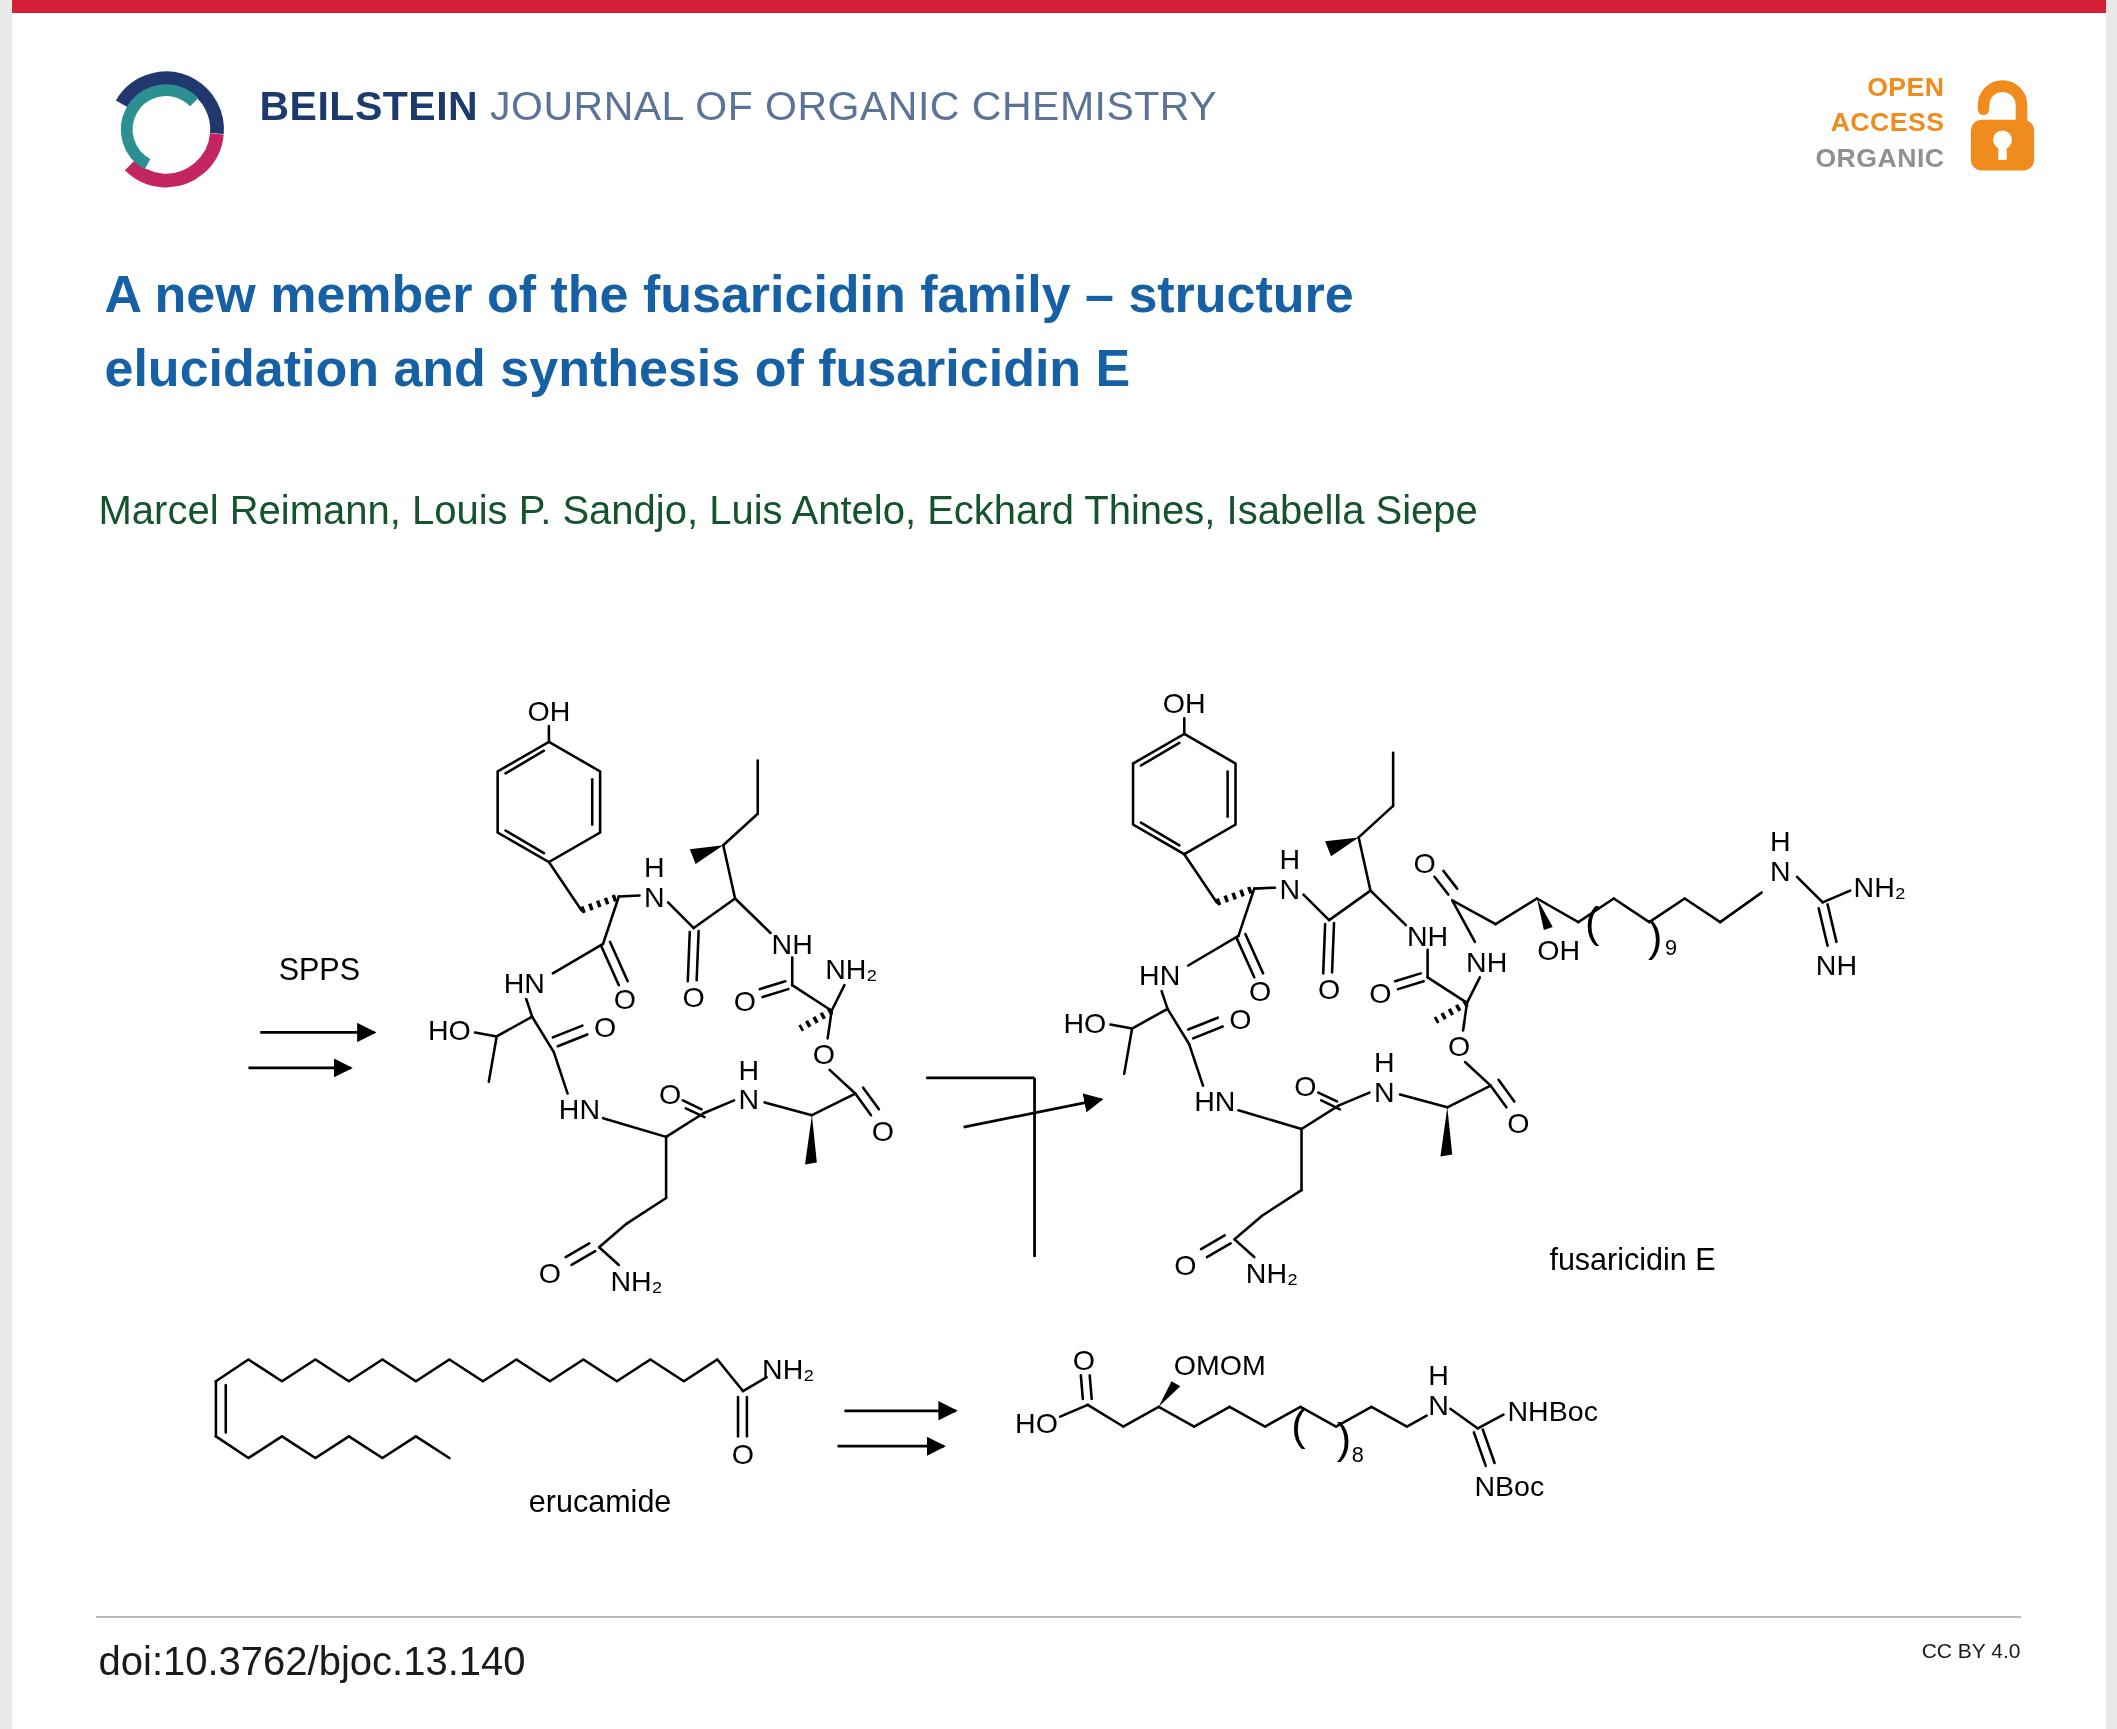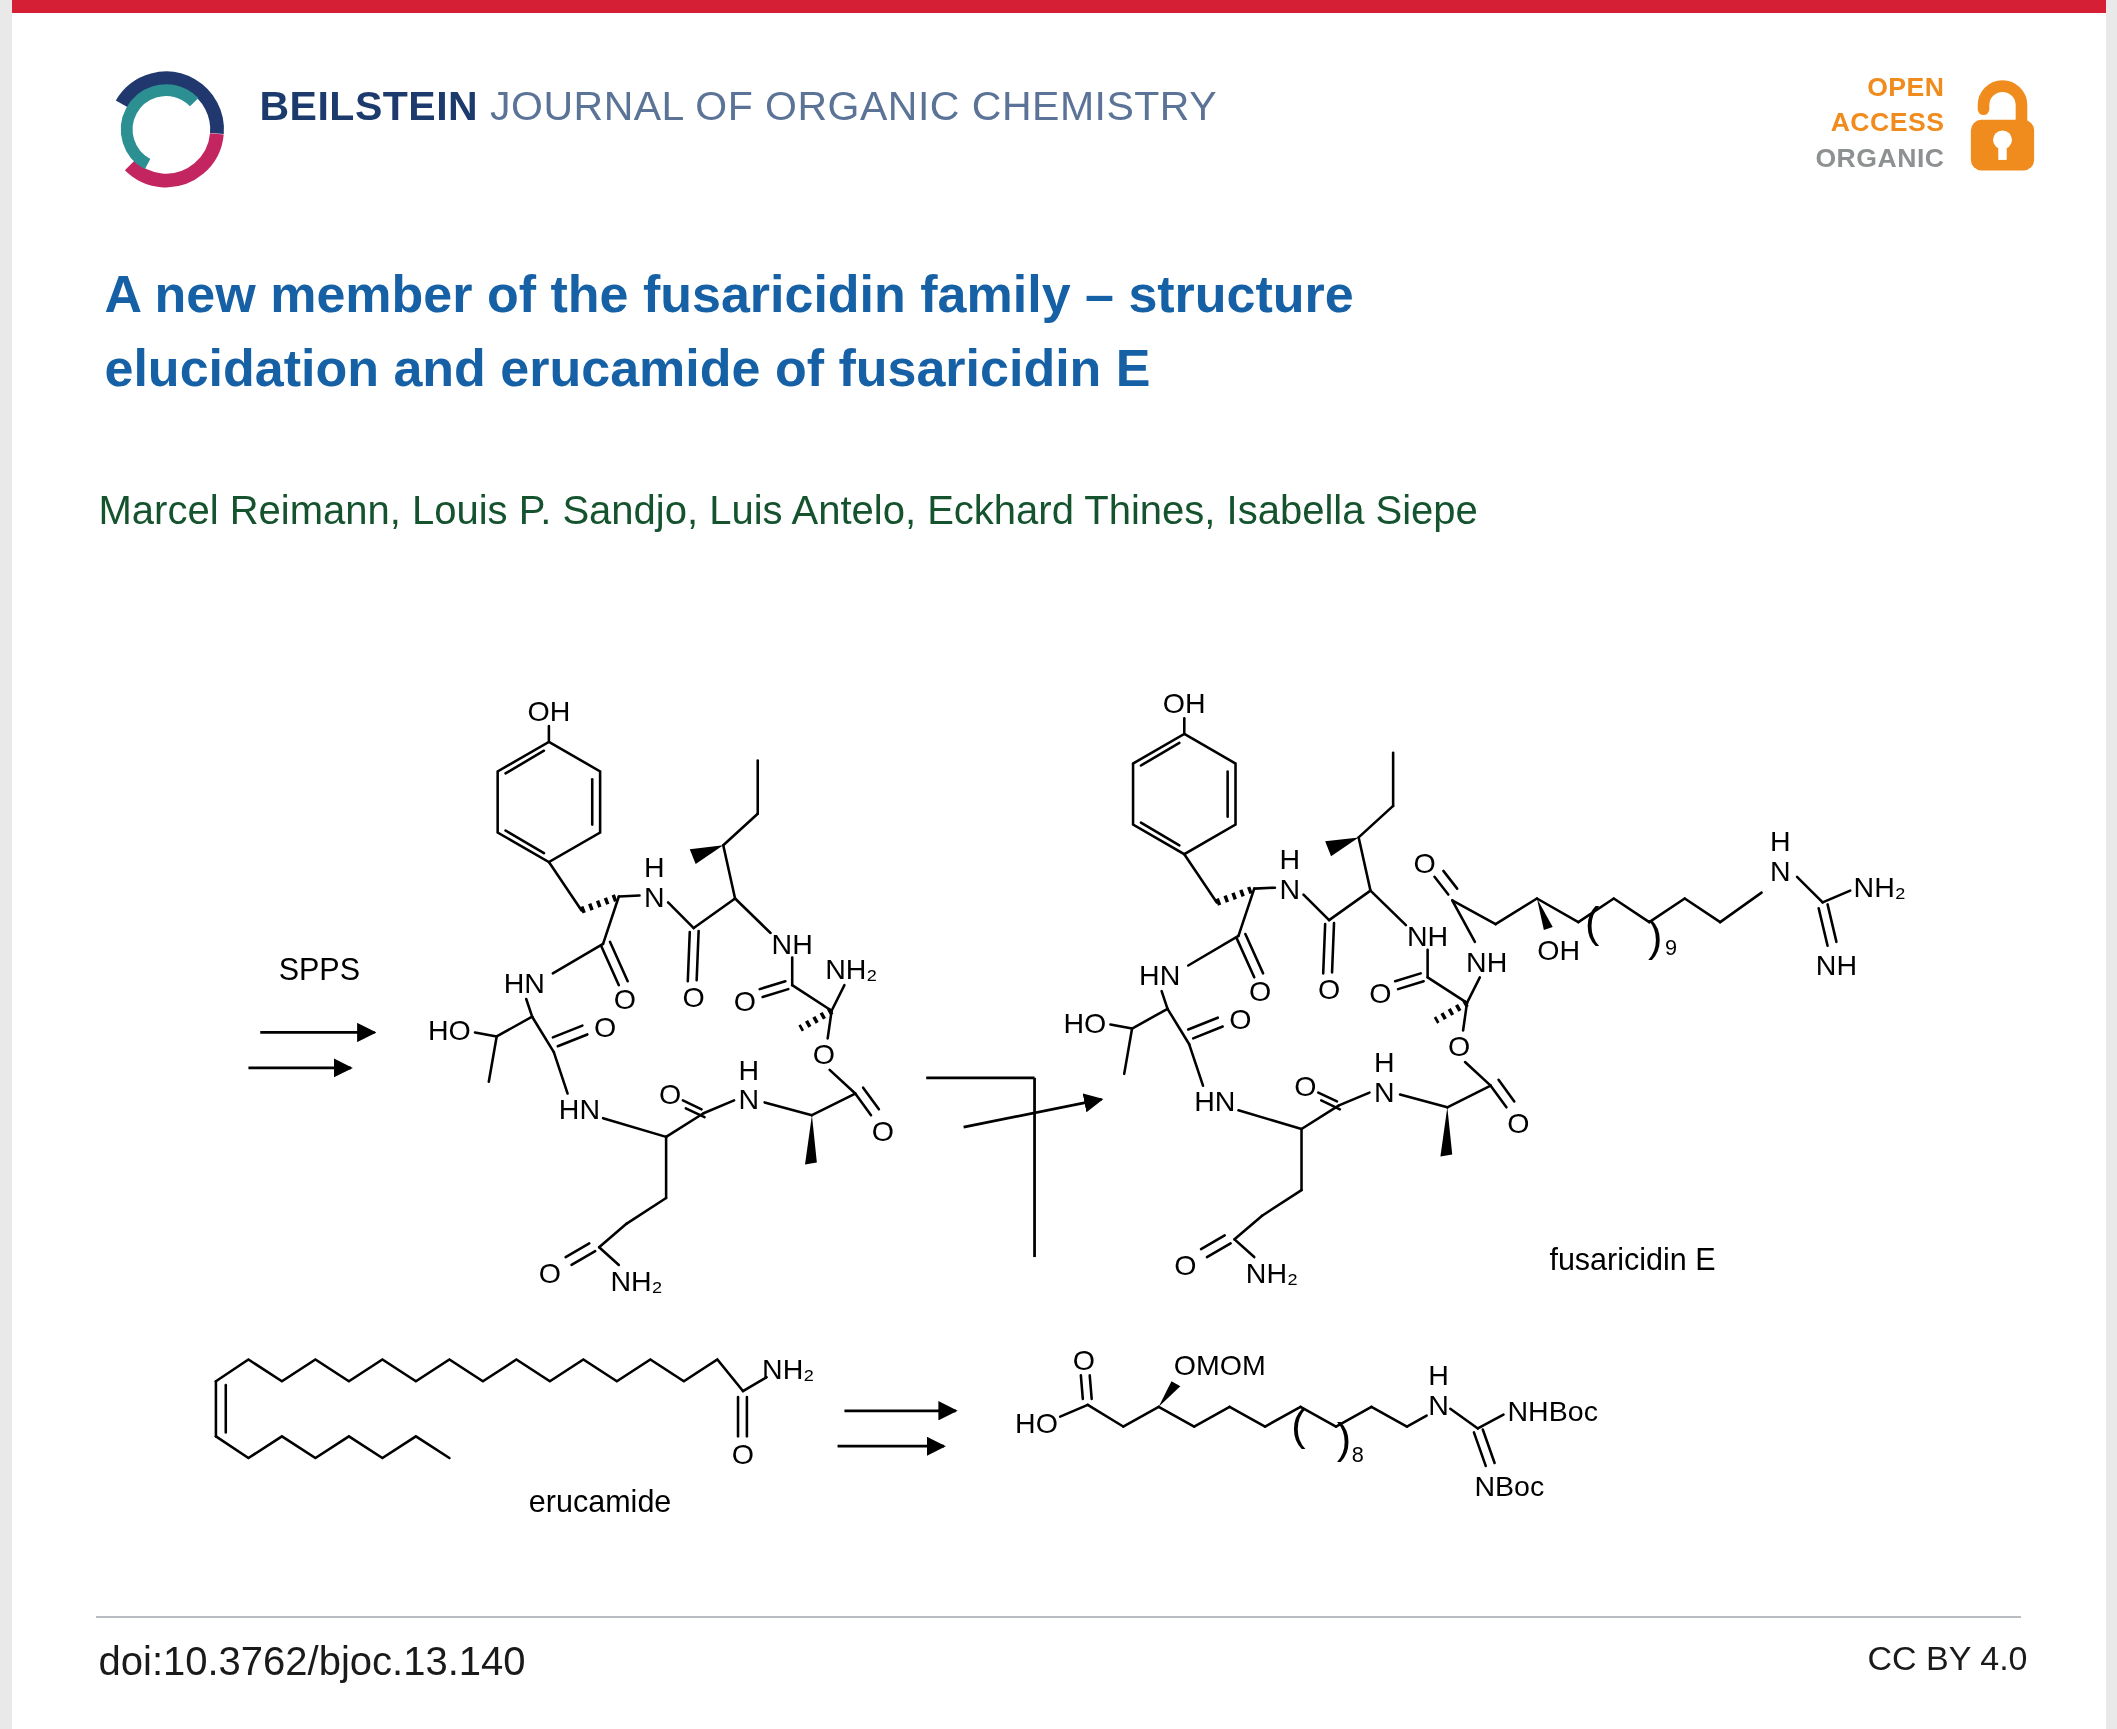--- a/index.html
+++ b/index.html
@@ -30,21 +30,21 @@
   .hash{stroke:#000;stroke-width:7;stroke-dasharray:3.5 5;fill:none;}
   .wedge{fill:#000;stroke:none;}
   .arrow{stroke:#000;stroke-width:2.8;fill:none;}
   .al{font-size:29px;text-anchor:middle;fill:#000;dominant-baseline:central;}
   .pn{font-size:44px;text-anchor:middle;fill:#000;dominant-baseline:central;font-weight:400;}
   .sb{font-size:22px;text-anchor:middle;fill:#000;dominant-baseline:central;}
   .lbl{font-size:31px;text-anchor:middle;fill:#000;dominant-baseline:central;}
 
   .footer-rule{position:absolute;left:84px;right:85px;top:1616px;height:2px;background:#b9bdc1;}
   .doi{position:absolute;left:87px;top:1639px;font-size:40px;color:#1a1a1a;}
-  .license{position:absolute;right:78px;top:1639px;font-size:34px;color:#1a1a1a;}
+  .license{position:absolute;right:85px;top:1639px;font-size:21px;color:#1a1a1a;}
 </style>
 </head>
 <body>
 
 <div class="page">
   <div class="top-bar"></div>
 
   <svg class="logo" viewBox="0 0 148 168">
     <g>
       <circle cx="74" cy="86" r="52" fill="none" stroke="#21386e" stroke-width="14" stroke-dasharray="140 187" transform="rotate(-150 74 86)"></circle>
@@ -67,21 +67,21 @@
     <svg class="oa-lock" viewBox="0 0 80 110">
       <path d="M58,52 v-14 a18,18 0 0 0 -36,0 v4" fill="none" stroke="#f08c1d" stroke-width="11" stroke-linecap="round"></path>
       <rect x="10" y="52" width="60" height="48" rx="10" fill="#f08c1d"></rect>
       <circle cx="40" cy="71" r="9" fill="#ffffff"></circle>
       <rect x="36" y="73" width="8" height="17" fill="#ffffff"></rect>
     </svg>
   </div>
 
   <h1 class="title">
     <span class="t-line">A new member of the fusaricidin family – structure</span>
-    <span class="t-line">elucidation and erucamide of fusaricidin E</span>
+    <span class="t-line">elucidation and synthesis of fusaricidin E</span>
   </h1>
 
   <p class="authors">
     <span>Marcel Reimann, Louis P. Sandjo, Luis Antelo, Eckhard Thines, Isabella Siepe</span>
   </p>
 
   <svg class="scheme" viewBox="0 0 2150 1756">
     <defs>
       <marker id="arrow" viewBox="0 0 10 10" refX="9" refY="5" markerWidth="7" markerHeight="7" orient="auto-start-reverse">
         <path d="M0,0 L10,5 L0,10 z" fill="#000"></path>

